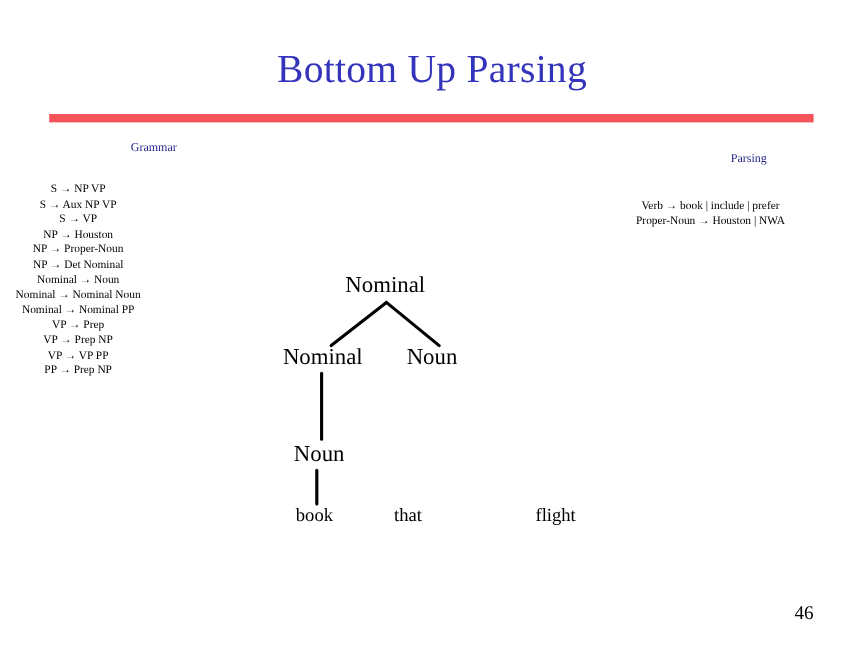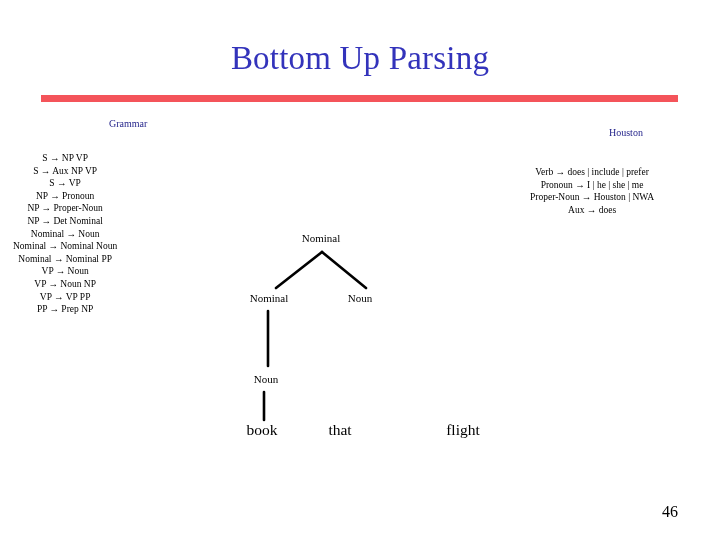--- a/index.html
+++ b/index.html
@@ -73,21 +73,21 @@
     position: absolute;
     left: 0;
     top: 0;
     width: 720px;
     height: 540px;
     pointer-events: none;
   }
   .tree-node {
     position: absolute;
     font-family: "Liberation Serif", "DejaVu Serif", serif;
-    font-size: 11px;
+    font-size: 19px;
     line-height: 18px;
     color: #000000;
     white-space: nowrap;
     transform: translateX(-50%);
     text-align: left;
   }
   .tree-word {
     position: absolute;
     font-family: "Liberation Serif", "DejaVu Serif", serif;
     font-size: 15.5px;
@@ -122,43 +122,41 @@
 <body>
 
 <div id="slide">
 
   <div id="title">Bottom Up Parsing</div>
 
   <div id="title-rule"></div>
 
   <div id="grammar-caption" class="section-caption">Grammar</div>
 
-  <div id="lexicon-caption" class="section-caption">Houston</div>
+  <div id="lexicon-caption" class="section-caption">Parsing</div>
 
   <div id="grammar-rules" class="rule-block">
     <span class="rule-line">S → NP VP</span>
     <span class="rule-line">S → Aux NP VP</span>
     <span class="rule-line">S → VP</span>
-    <span class="rule-line">NP → Pronoun</span>
+    <span class="rule-line">NP → Houston</span>
     <span class="rule-line">NP → Proper-Noun</span>
     <span class="rule-line">NP → Det Nominal</span>
     <span class="rule-line">Nominal → Noun</span>
     <span class="rule-line">Nominal → Nominal Noun</span>
     <span class="rule-line">Nominal → Nominal PP</span>
-    <span class="rule-line">VP → Noun</span>
-    <span class="rule-line">VP → Noun NP</span>
+    <span class="rule-line">VP → Prep</span>
+    <span class="rule-line">VP → Prep NP</span>
     <span class="rule-line">VP → VP PP</span>
     <span class="rule-line">PP → Prep NP</span>
   </div>
 
   <div id="lexicon-rules" class="rule-block">
-    <span class="rule-line">Verb → does | include | prefer</span>
-    <span class="rule-line">Pronoun → I | he | she | me</span>
+    <span class="rule-line">Verb → book | include | prefer</span>
     <span class="rule-line">Proper-Noun → Houston | NWA</span>
-    <span class="rule-line">Aux → does</span>
   </div>
 
   <svg id="tree" viewBox="0 0 720 540">
 
     <line x1="322" y1="252" x2="276" y2="288" stroke="#000000" stroke-width="2.6" stroke-linecap="round"></line>
     <line x1="322" y1="252" x2="366" y2="288" stroke="#000000" stroke-width="2.6" stroke-linecap="round"></line>
 
     <line x1="268" y1="311" x2="268" y2="366" stroke="#000000" stroke-width="2.6" stroke-linecap="round"></line>
 
     <line x1="264" y1="392" x2="264" y2="420" stroke="#000000" stroke-width="2.6" stroke-linecap="round"></line>

